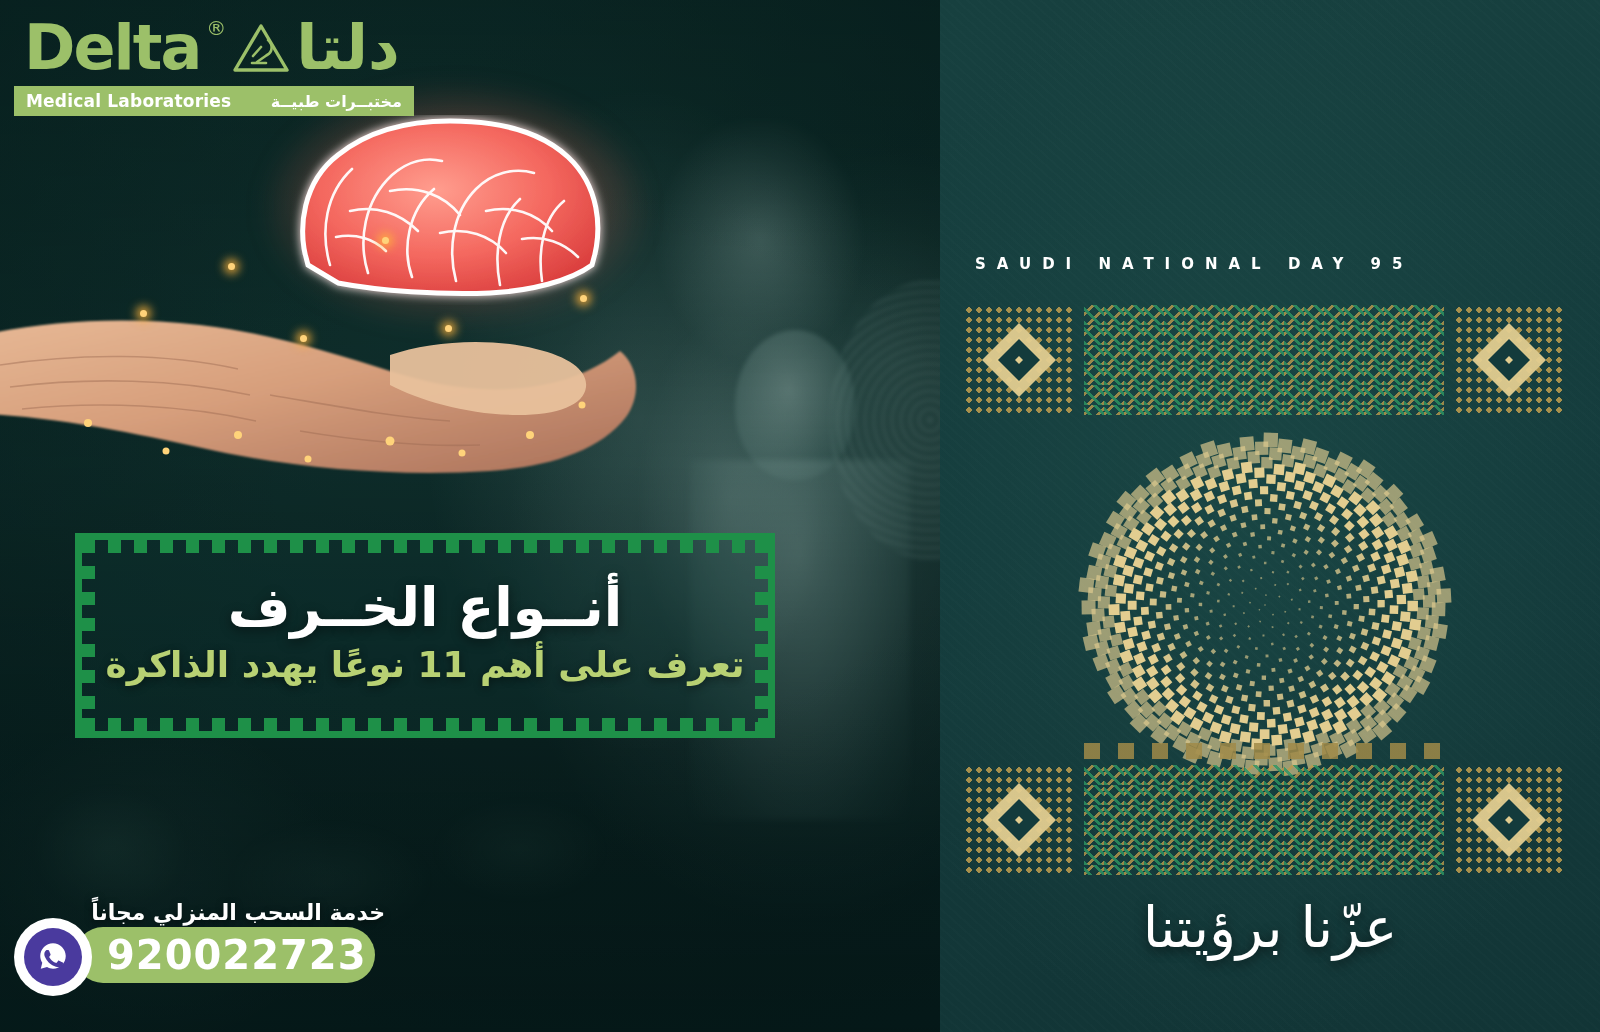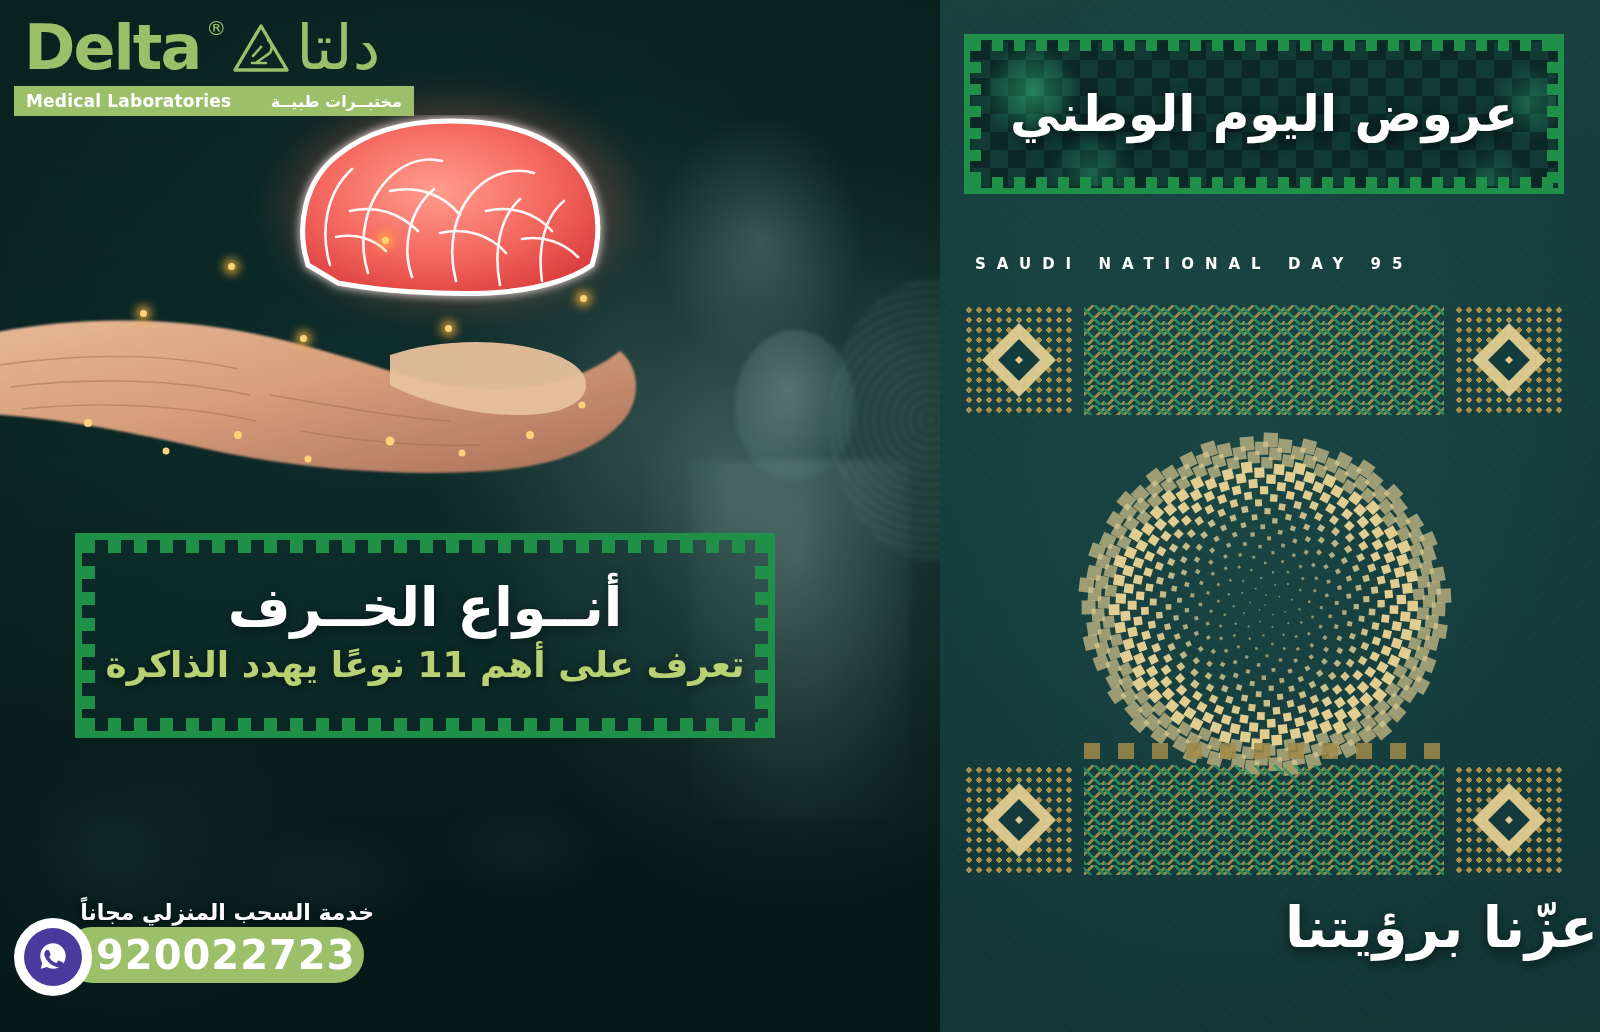--- a/index.html
+++ b/index.html
@@ -76,21 +76,21 @@
   
   .logo{ position:absolute; left:14px; top:12px; width:400px; height:108px; }
   .logo-row1{ display:flex; align-items:center; gap:6px; height:72px; padding-left:10px; }
   .logo-delta-en{
     font-size:62px; font-weight:bold; color:#9cc069;
     letter-spacing:-2px; line-height:62px;
   }
   .logo-reg{ font-size:20px; color:#9cc069; align-self:flex-start; margin-top:4px; }
   .logo-mark{ width:58px; height:52px; }
   .logo-delta-ar{
-    font-size:62px; font-weight:normal; color:#9cc069;
+    font-size:62px; font-weight:bold; color:#9cc069;
     line-height:66px; direction:rtl; letter-spacing:1px;
   }
   .logo-row2{
     background:#9cc069; height:30px; margin-top:2px;
     display:flex; align-items:center; justify-content:space-between;
     padding:0 12px; gap:22px;
   }
   .logo-en-sub{ font-size:17px; font-weight:bold; color:#ffffff; letter-spacing:.2px; }
   .logo-ar-sub{ font-size:16px; font-weight:bold; color:#ffffff; direction:rtl; letter-spacing:.5px; }
 
@@ -127,36 +127,36 @@
     background:repeating-linear-gradient(90deg,#1e9048 0 13px, transparent 13px 26px); }
   .teeth.t-bottom{ left:7px; right:7px; bottom:7px; height:13px;
     background:repeating-linear-gradient(90deg,#1e9048 0 13px, transparent 13px 26px); }
   .teeth.t-left{ top:7px; bottom:7px; left:7px; width:13px;
     background:repeating-linear-gradient(180deg,#1e9048 0 13px, transparent 13px 26px); }
   .teeth.t-right{ top:7px; bottom:7px; right:7px; width:13px;
     background:repeating-linear-gradient(180deg,#1e9048 0 13px, transparent 13px 26px); }
 
   .headline-inner{
     position:absolute; inset:0;
-    display:flex; flex-direction:column; align-items:center; justify-content:center;
+    display:flex; flex-direction:column; justify-content:center;
     direction:rtl; text-align:center; padding:4px 28px 10px;
   }
   .headline-main{
     font-size:54px; font-weight:bold; color:#ffffff;
     letter-spacing:1px; line-height:62px;
     text-shadow:0 3px 12px rgba(0,0,0,.45);
   }
   .headline-sub{
     font-size:36px; font-weight:bold; color:#b8d173;
     line-height:47px; margin-top:2px;
     text-shadow:0 2px 9px rgba(0,0,0,.45);
   }
 
   
-  .contact{ position:absolute; left:18px; top:900px; width:370px; height:110px; }
+  .contact{ position:absolute; left:29px; top:900px; width:370px; height:110px; }
   .contact-label{
     direction:rtl; text-align:right; color:#ffffff;
     font-size:22px; font-weight:bold; padding-right:14px; margin-bottom:2px;
     text-shadow:0 2px 7px rgba(0,0,0,.5);
   }
   .contact-badge{
     position:relative; margin-left:46px; width:300px; height:56px;
     background:#9cc069; border-radius:28px;
     display:flex; align-items:center; justify-content:flex-start;
   }
@@ -289,23 +289,23 @@
   }
   .sadu-strip.up{ top:-22px; }
 
   
   .mandala{
     position:absolute; left:110px; top:420px; width:430px; height:370px;
   }
 
   
   .slogan{
-    position:absolute; left:10px; right:2px; top:895px;
-    direction:rtl; 
-    font-size:56px; font-weight:bold; color:#ffffff;
+    position:absolute; left:10px; right:10px; top:895px;
+    direction:rtl; text-align:center;
+    font-size:56px; font-weight:normal; color:#ffffff;
     letter-spacing:2px;
     text-shadow:0 3px 12px rgba(0,0,0,.55);
   }
 </style>
 </head>
 <body>
 
 <div id="poster">
 
   <div class="bg-photo"></div>
@@ -437,30 +437,20 @@
       <svg viewBox="0 0 32 32" width="34" height="34">
         <path d="M16 3C9.4 3 4 8.4 4 15c0 2.3.7 4.5 1.9 6.3L4.5 27l5.9-1.5c1.7 1 3.6 1.5 5.6 1.5 6.6 0 12-5.4 12-12S22.6 3 16 3z" fill="#ffffff"></path>
         <path d="M12.2 10c-.3-.7-.6-.7-.9-.7h-.8c-.3 0-.8.1-1.2.6s-1.5 1.5-1.5 3.6 1.6 4.2 1.8 4.5c.2.3 3 4.8 7.4 6.5 3.7 1.4 4.4 1.2 5.2 1.1.8-.1 2.6-1.1 3-2.1.4-1 .4-1.9.3-2.1-.1-.2-.4-.3-.8-.5s-2.6-1.3-3-1.4c-.4-.2-.7-.2-1 .2s-1.1 1.4-1.4 1.7c-.3.3-.5.3-.9.1-.4-.2-1.8-.7-3.5-2.2-1.3-1.1-2.1-2.6-2.4-3-.2-.4 0-.6.2-.8l.6-.8c.2-.3.3-.5.4-.8.1-.3 0-.6-.1-.8-.1-.2-.9-2.3-1.3-3.1z" fill="#4a3a9e"></path>
       </svg>
     </div>
   </div>
 
   <div class="right-panel">
     <div class="rp-noise"></div>
 
-    <div class="offers-box">
-      <div class="checker"></div>
-      <div class="checker-accent"></div>
-      <div class="crenel-frame" style="border-color:#1e9048;border-width:6px"></div>
-      <div class="teeth t-top" style="left:6px;right:6px;top:6px;height:11px;background:repeating-linear-gradient(90deg,#1e9048 0 11px,transparent 11px 22px)"></div>
-      <div class="teeth t-bottom" style="left:6px;right:6px;bottom:6px;height:11px;background:repeating-linear-gradient(90deg,#1e9048 0 11px,transparent 11px 22px)"></div>
-      <div class="teeth t-left" style="top:6px;bottom:6px;left:6px;width:11px;background:repeating-linear-gradient(180deg,#1e9048 0 11px,transparent 11px 22px)"></div>
-      <div class="teeth t-right" style="top:6px;bottom:6px;right:6px;width:11px;background:repeating-linear-gradient(180deg,#1e9048 0 11px,transparent 11px 22px)"></div>
-      <div class="offers-text">عروض اليوم الوطني</div>
-    </div>
 
     <div class="snd-en">SAUDI NATIONAL DAY 95</div>
 
     <div class="sadu-band top">
       <div class="sadu-square left"></div>
       <div class="sadu-diamond left"></div>
       <div class="sadu-diamond-hole left"></div>
       <div class="sadu-dot-c left"></div>
       <div class="sadu-center"></div>
       <div class="sadu-square right"></div>

